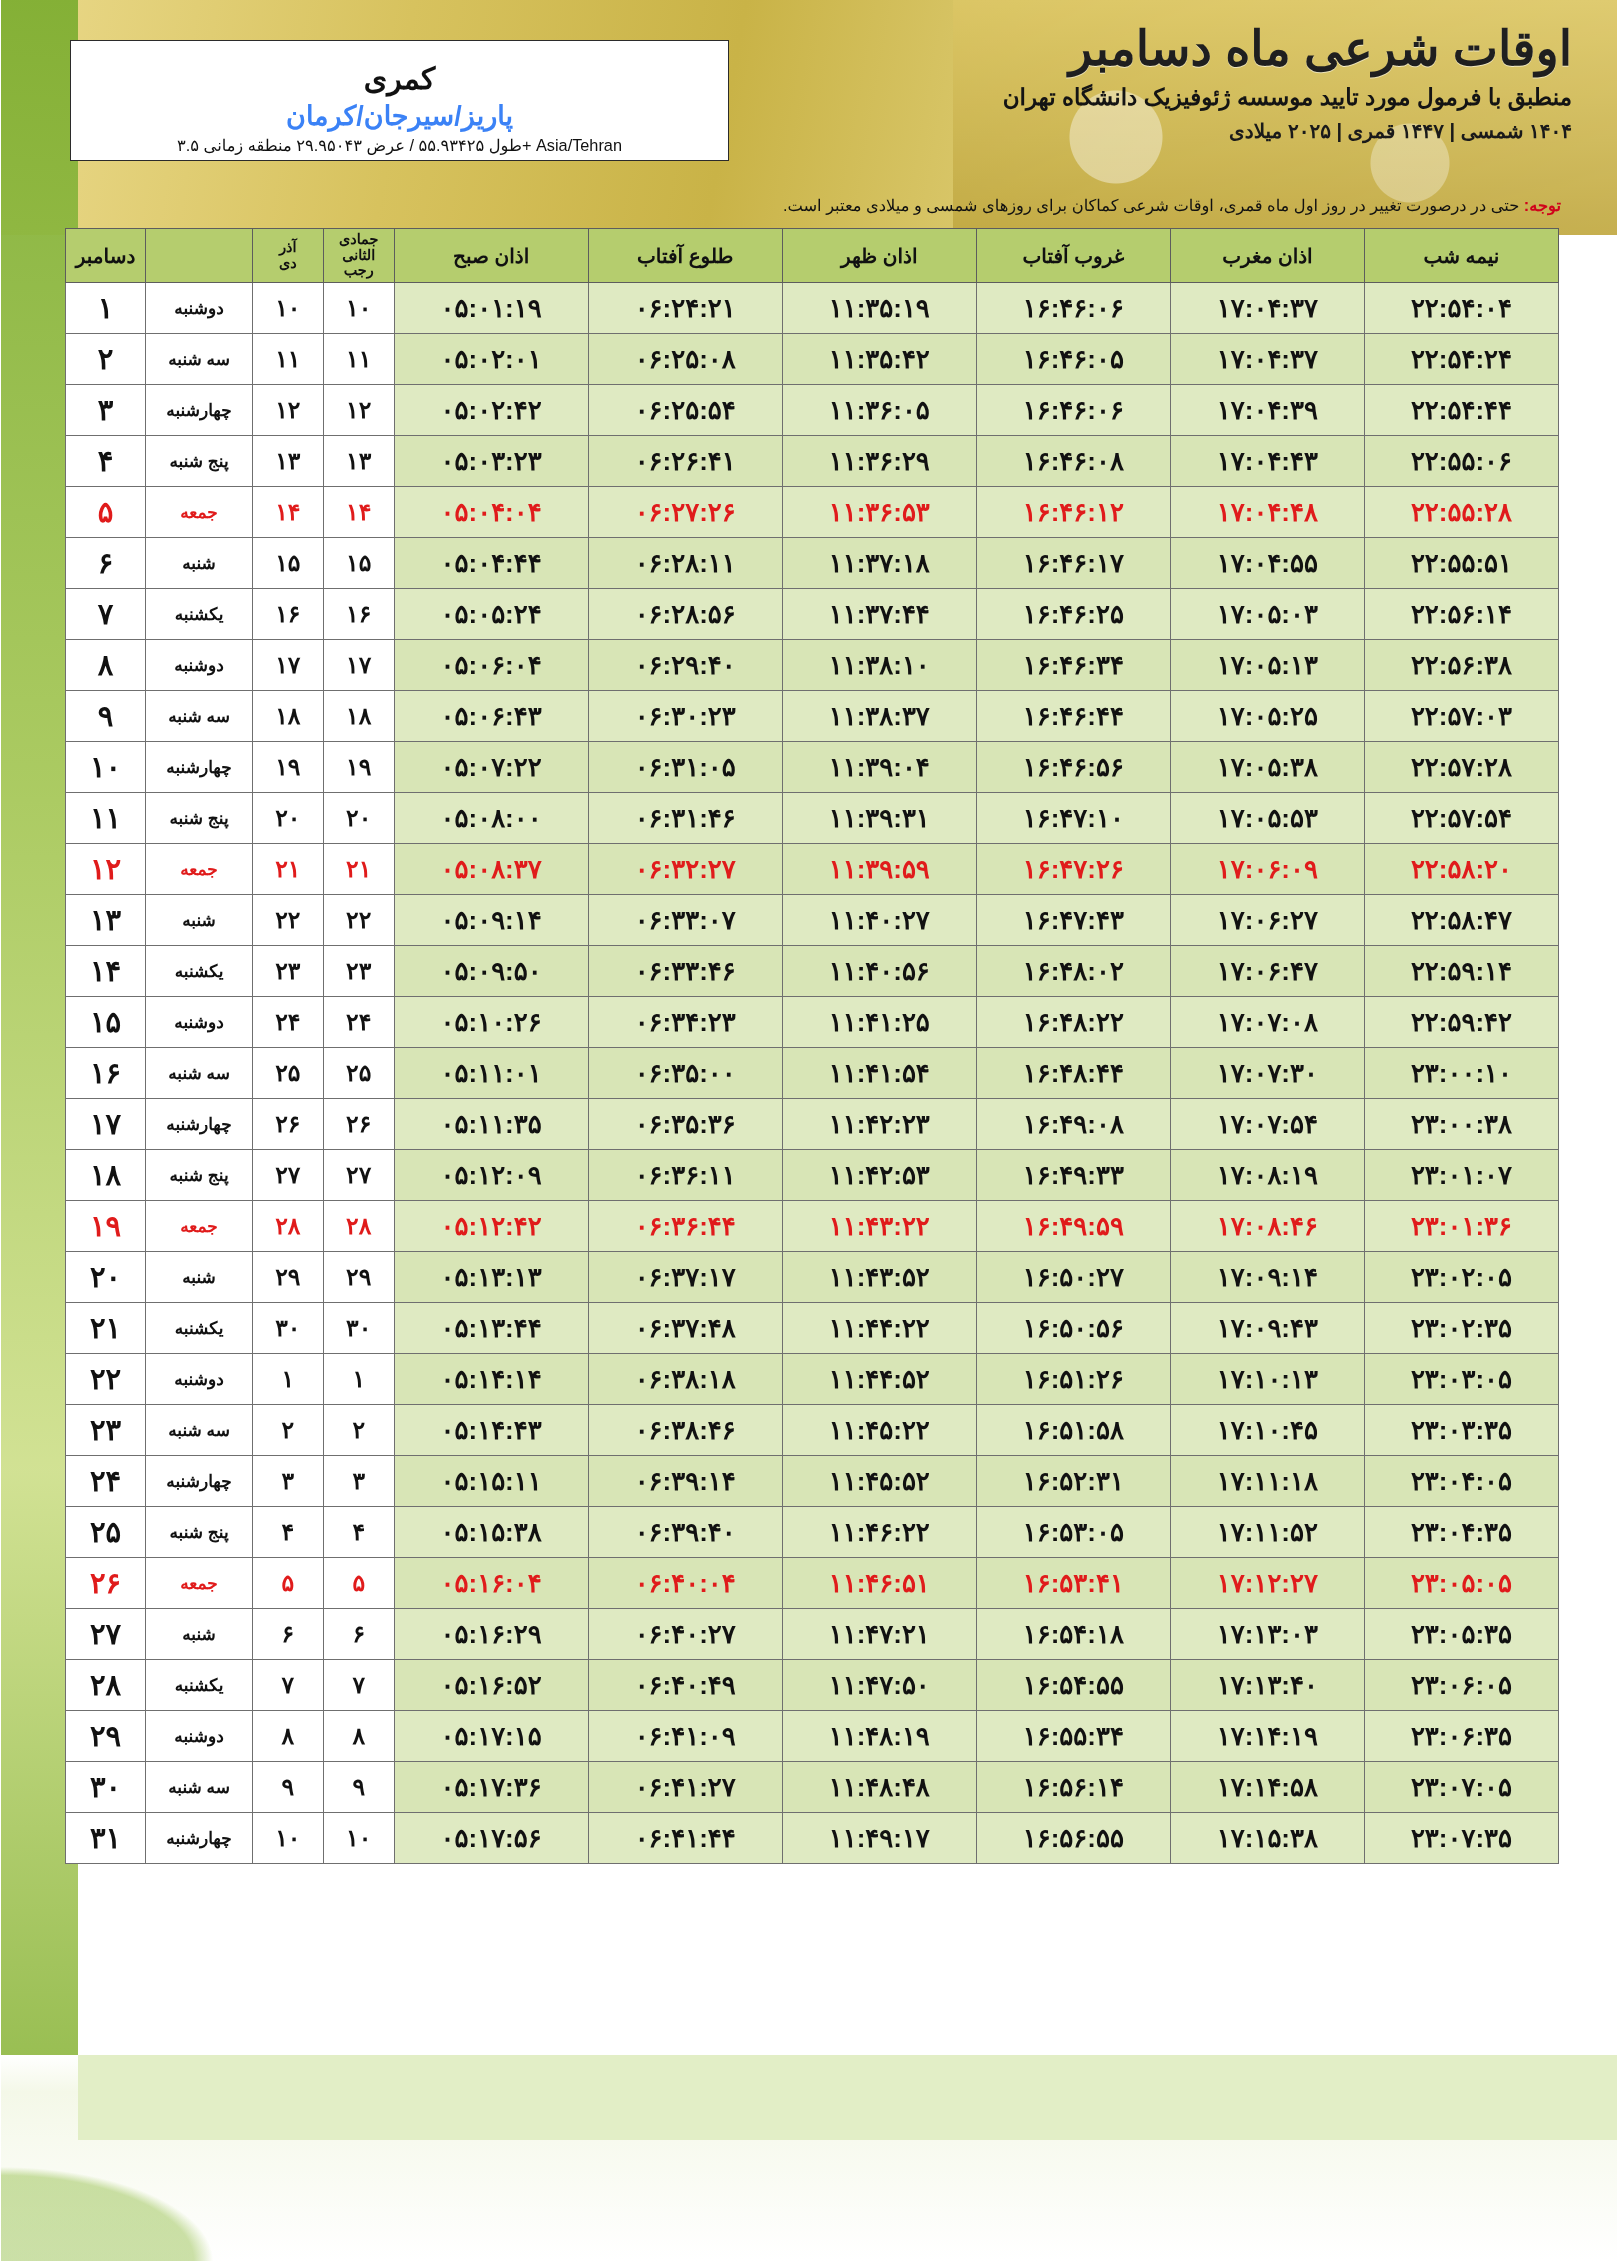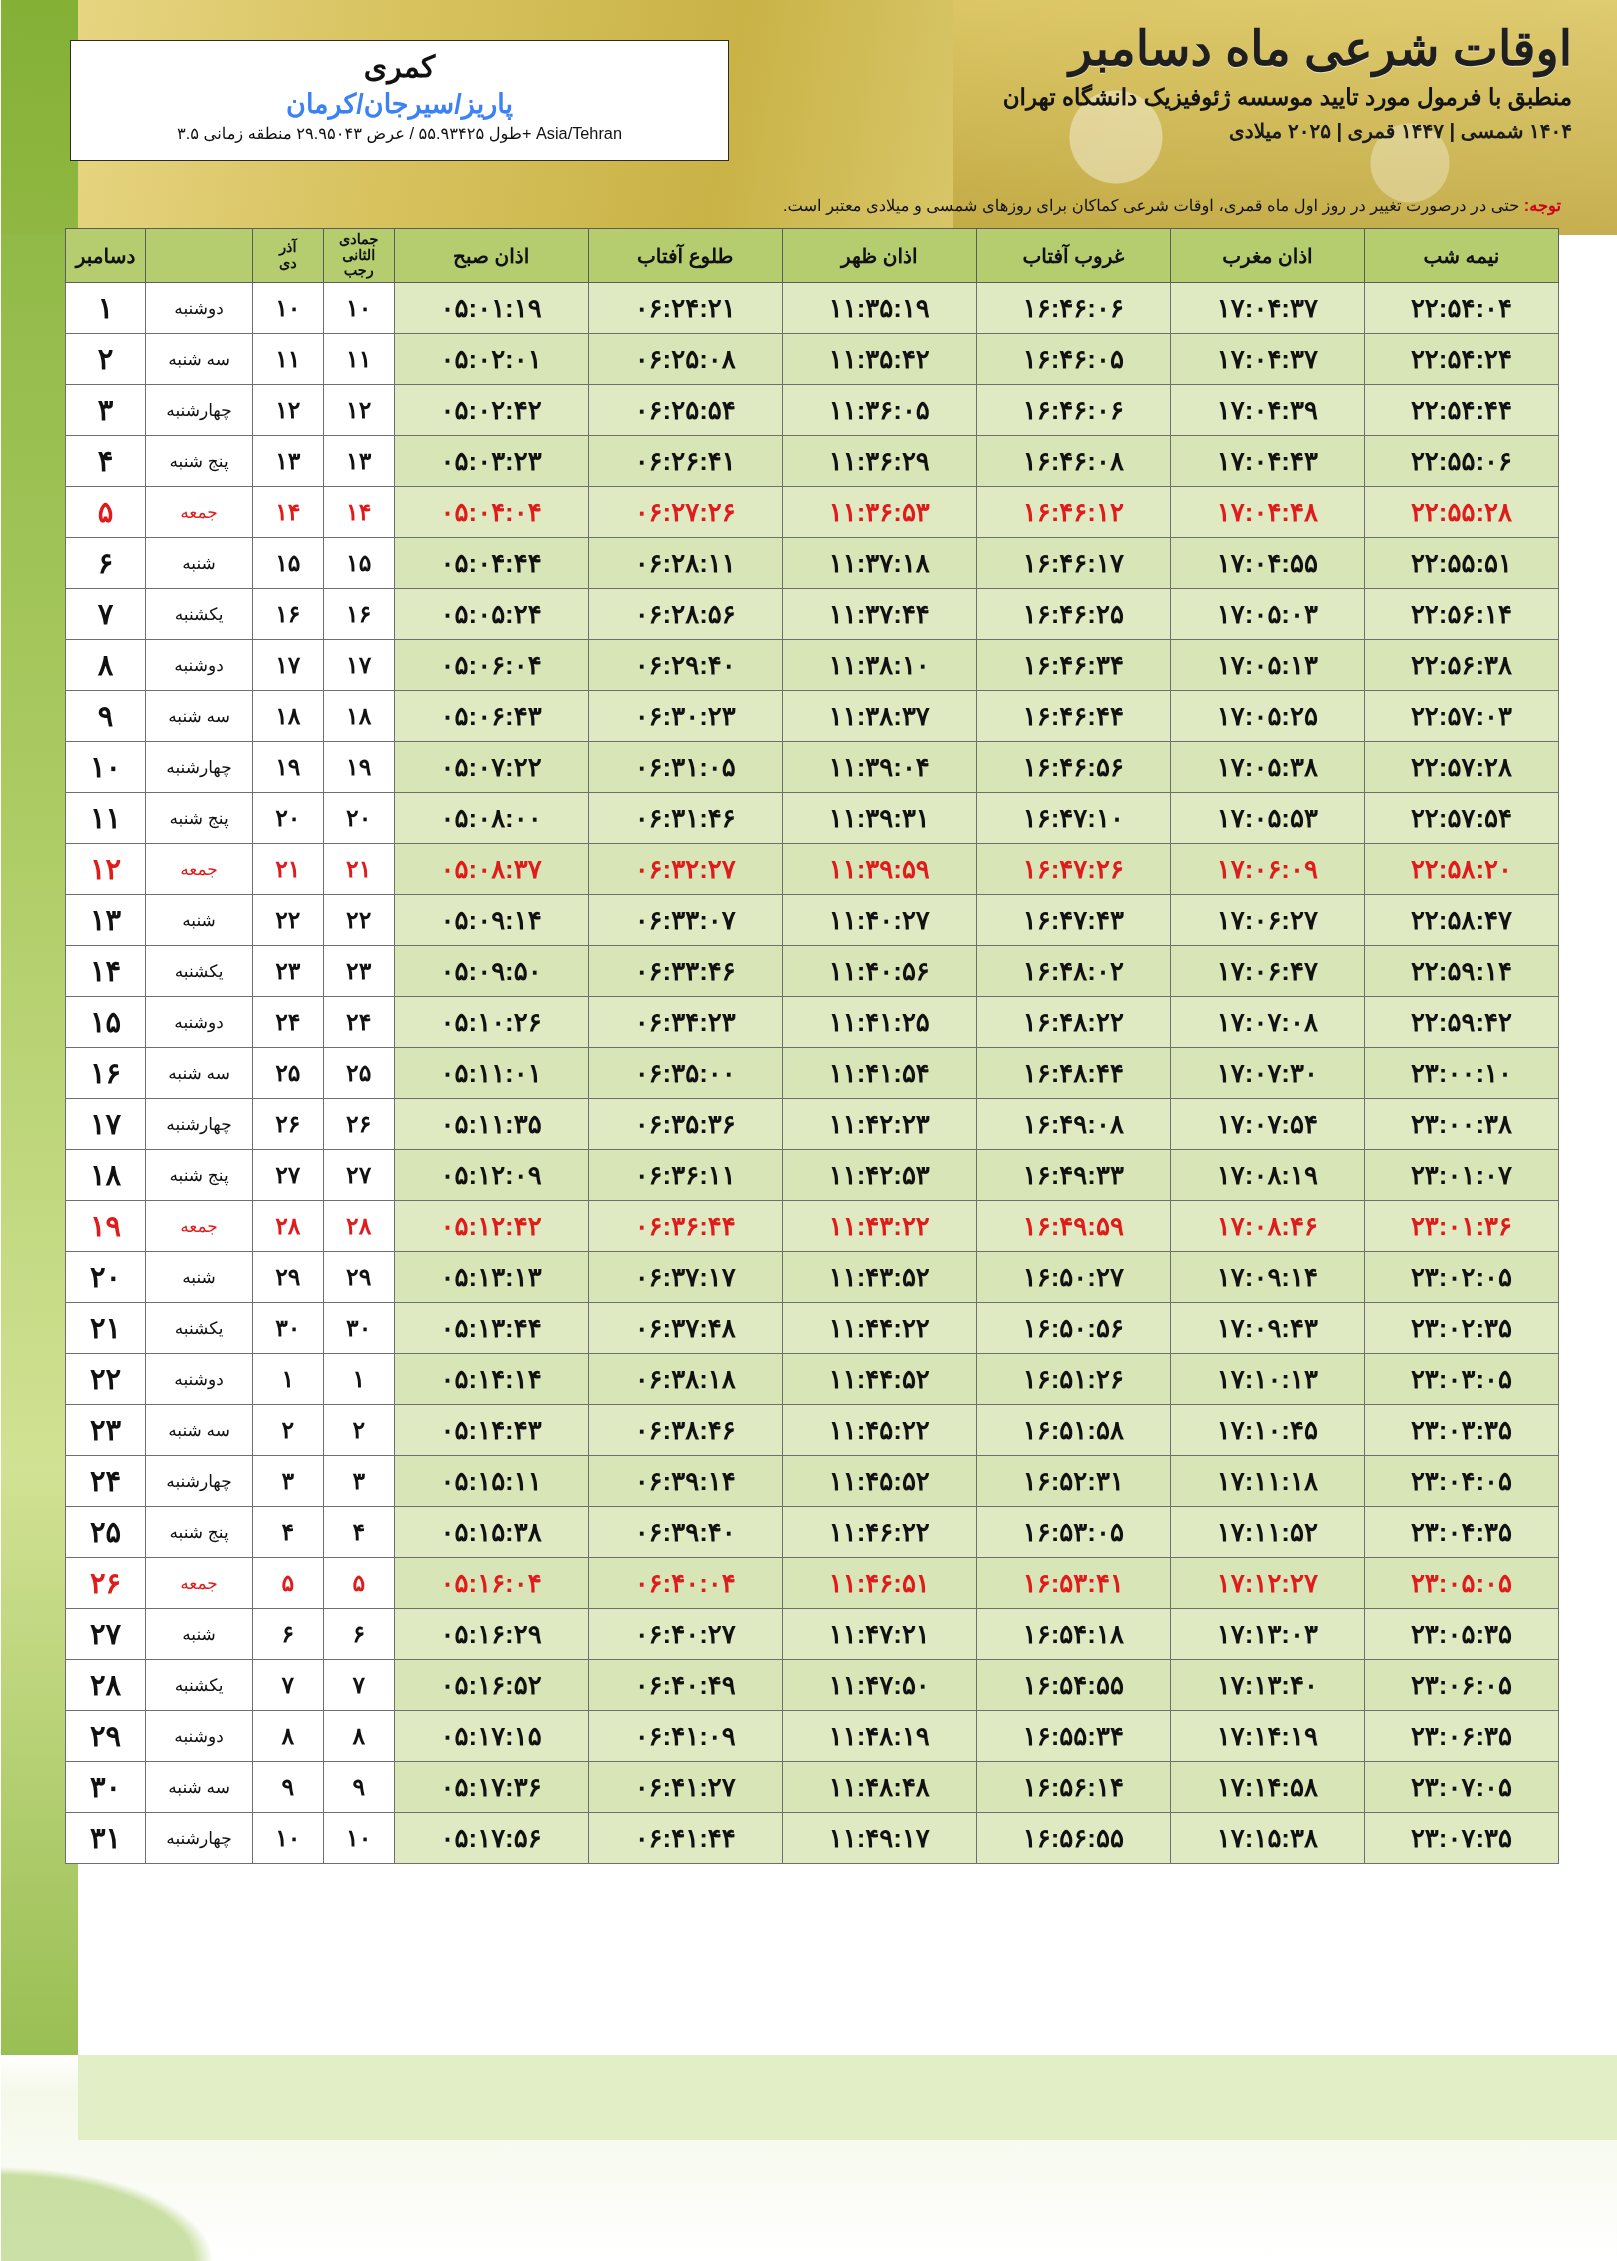--- a/index.html
+++ b/index.html
@@ -56,21 +56,21 @@
     font-size:23px;font-weight:bold;color:#141414;margin-top:9px;line-height:1.25;
   }
   .title-years{
     font-size:20px;font-weight:bold;color:#1a1a1a;margin-top:7.8px;
   }
   .city-box{
     position:absolute;left:70px;top:40px;width:659px;height:121px;
     background:#ffffff;border:1.3px solid #2b2b2b;box-sizing:border-box;
     text-align:center;padding-top:9px;
   }
-  .city-title{font-size:30px;font-weight:bold;color:#111;line-height:1.15;}
+  .city-title{font-size:30px;font-weight:bold;color:#111;line-height:1.15;margin-top:12px;}
   .city-sub{font-size:27px;font-weight:bold;color:#3b82f6;margin-top:3.9px;}
   .city-coord{font-size:16.3px;color:#111;margin-top:4px;direction:ltr;}
   .note-line{
     position:absolute;left:60px;top:196px;width:1501px;text-align:right;
     font-size:16.3px;color:#111;
   }
   .note-red{color:#d0021b;font-weight:bold;}
 
   
   .table-wrap{position:absolute;left:65px;top:228px;width:1494px;}
@@ -78,21 +78,21 @@
   th,td{border:1.3px solid #6f6f6f;text-align:center;}
   thead th{
     background:#b5cd6e;color:#111;font-weight:bold;font-size:20px;height:51px;
     border:1.3px solid #5d5d5d;
   }
   thead th .sub{font-size:14.4px;display:block;line-height:1.1;}
   tbody td{
     font-size:26px;height:48px;background:#dfeac2;color:#111;font-weight:bold;
   }
   tbody tr:nth-child(even) td{background:#d8e5b6;}
-  td.day-name{font-size:17px;font-weight:normal;background:#ffffff !important;}
+  td.day-name{font-size:17px;font-weight:bold;background:#ffffff !important;}
   td.g-day{font-size:29px;background:#ffffff !important;}
   td.h-small{font-size:23.5px;background:#ffffff !important;}
   tr.friday td{color:#e01b1b;}
   tr.friday td.day-name,tr.friday td.g-day,tr.friday td.h-small{color:#e01b1b;}
   col.c-mid{width:189px;}
   col.c-h{width:69px;}
   col.c-dn{width:104px;}
   col.c-gd{width:78px;}
 
   

